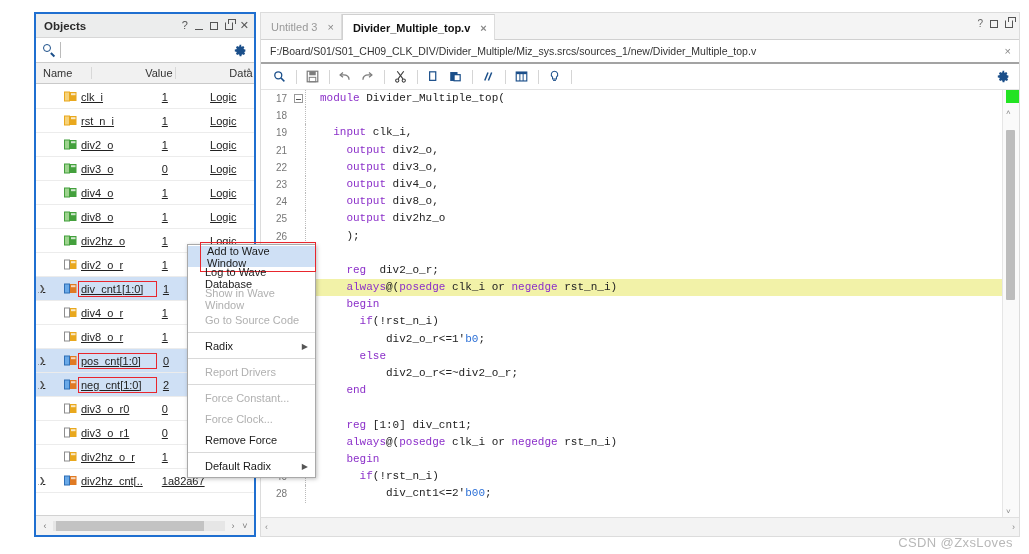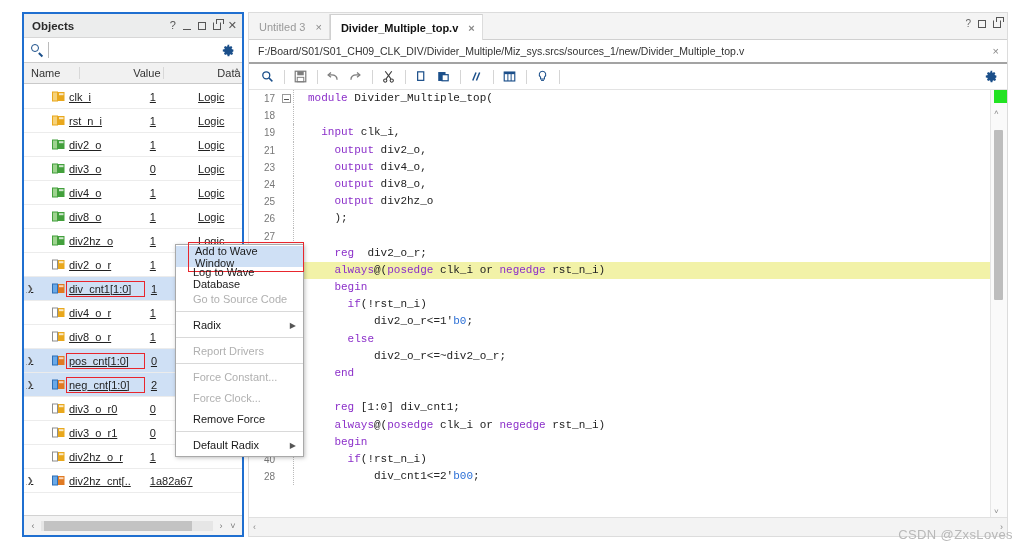--- a/index.html
+++ b/index.html
@@ -5,21 +5,21 @@
   html,body{margin:0;padding:0;}
   body{
     width:1029px;height:554px;
     background:#ffffff;
     font-family:"Liberation Sans", sans-serif;
     font-size:11px;
     color:#222;
     overflow:hidden;
     position:relative;
   }
-  #root{position:absolute;inset:0;background:#ffffff;}
+  #root{position:absolute;inset:0;background:#ffffff;margin-left:12px;}
 
   
   .objects-panel{
     position:absolute;left:22px;top:12px;width:222px;height:525px;
     border:2px solid #1f6fd0;
     background:#ffffff;
     box-sizing:border-box;
   }
   .panel-title-bar{
     height:24px;background:#eceded;border-bottom:1px solid #d7d7d7;
@@ -141,21 +141,21 @@
   }
   .mi{height:21px;display:flex;align-items:center;padding-left:17px;font-size:11px;color:#1a1a1a;box-sizing:border-box;position:relative;}
   .mi.disabled{color:#b0b0b0;}
   .mi.hi{background:#cfe0f5;}
   .mi.hi .mi-boxwrap{outline:1.8px solid #e8262d;}
   .mi-boxwrap{display:inline-block;padding:2px 28px 2px 6px;margin-left:-4px;}
   .mi .arrow{position:absolute;right:7px;top:7px;font-size:8px;color:#555;}
   .msep{height:1px;background:#d9d9d9;margin:2px 0;}
 
   .watermark{
-    position:absolute;right:16px;bottom:12px;font-size:13px;color:#b8b8b8;
+    position:absolute;right:16px;bottom:4px;font-size:13px;color:#b8b8b8;
     font-family:"Liberation Sans",sans-serif;letter-spacing:.4px;
   }
 </style>
 </head>
 <body>
 
 <div id="root">
 
   <div class="objects-panel">
 
@@ -510,20 +510,21 @@
           </svg>
       </span>
     </div>
 
     <div class="code-area">
       <div class="codewrap" id="codewrap">
           <div class="cl"><span class="lno">17</span><span class="fold"><span class="foldbox"></span></span><span class="guide"></span><span class="ctext"><span class="kw">module</span> Divider_Multiple_top(</span></div>
           <div class="cl"><span class="lno">18</span><span class="fold"></span><span class="guide"></span><span class="ctext"></span></div>
           <div class="cl"><span class="lno">19</span><span class="fold"></span><span class="guide"></span><span class="ctext">  <span class="kw">input</span> clk_i,</span></div>
           <div class="cl"><span class="lno">21</span><span class="fold"></span><span class="guide"></span><span class="ctext">    <span class="kw">output</span> div2_o,</span></div>
+          <div class="cl"><span class="lno">22</span><span class="fold"></span><span class="guide"></span><span class="ctext">    <span class="kw">output</span> div3_o,</span></div>
           <div class="cl"><span class="lno">23</span><span class="fold"></span><span class="guide"></span><span class="ctext">    <span class="kw">output</span> div4_o,</span></div>
           <div class="cl"><span class="lno">24</span><span class="fold"></span><span class="guide"></span><span class="ctext">    <span class="kw">output</span> div8_o,</span></div>
           <div class="cl"><span class="lno">25</span><span class="fold"></span><span class="guide"></span><span class="ctext">    <span class="kw">output</span> div2hz_o</span></div>
           <div class="cl"><span class="lno">26</span><span class="fold"></span><span class="guide"></span><span class="ctext">    );</span></div>
           <div class="cl"><span class="lno">27</span><span class="fold"></span><span class="guide"></span><span class="ctext"></span></div>
           <div class="cl"><span class="lno">28</span><span class="fold"></span><span class="guide"></span><span class="ctext">    <span class="kw">reg</span>  div2_o_r;</span></div>
           <div class="cl hl"><span class="lno">29</span><span class="fold"><span class="foldbox"></span></span><span class="guide"></span><span class="ctext">    <span class="kw">always</span>@(<span class="kw">posedge</span> clk_i or <span class="kw">negedge</span> rst_n_i)</span></div>
           <div class="cl"><span class="lno">30</span><span class="fold"></span><span class="guide"></span><span class="ctext">    <span class="kw">begin</span></span></div>
           <div class="cl"><span class="lno">31</span><span class="fold"></span><span class="guide"></span><span class="ctext">      <span class="kw">if</span>(!rst_n_i)</span></div>
           <div class="cl"><span class="lno">32</span><span class="fold"></span><span class="guide"></span><span class="ctext">          div2_o_r&lt;=1'<span class="num">b0</span>;</span></div>
@@ -551,20 +552,23 @@
   </div>
 
   <div class="ctxmenu" id="ctxmenu">
       <div class="mi hi">
         <span class="mi-boxwrap">Add to Wave Window</span>
       </div>
       <div class="mi">
         <span class="">Log to Wave Database</span>
       </div>
       <div class="mi disabled">
+        <span class="">Show in Wave Window</span>
+      </div>
+      <div class="mi disabled">
         <span class="">Go to Source Code</span>
       </div>
       <div class="msep"></div>
       <div class="mi">
         <span class="">Radix</span>
         <span class="arrow">▶</span>
       </div>
       <div class="msep"></div>
       <div class="mi disabled">
         <span class="">Report Drivers</span>

